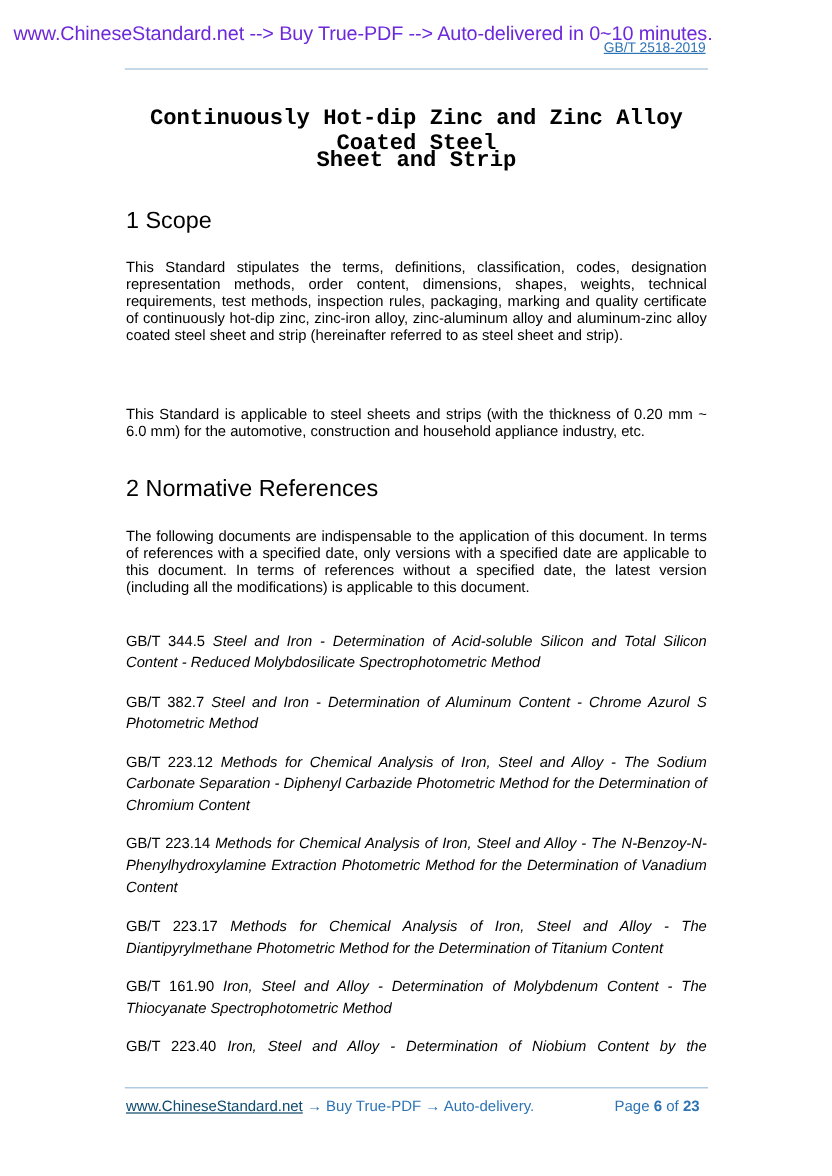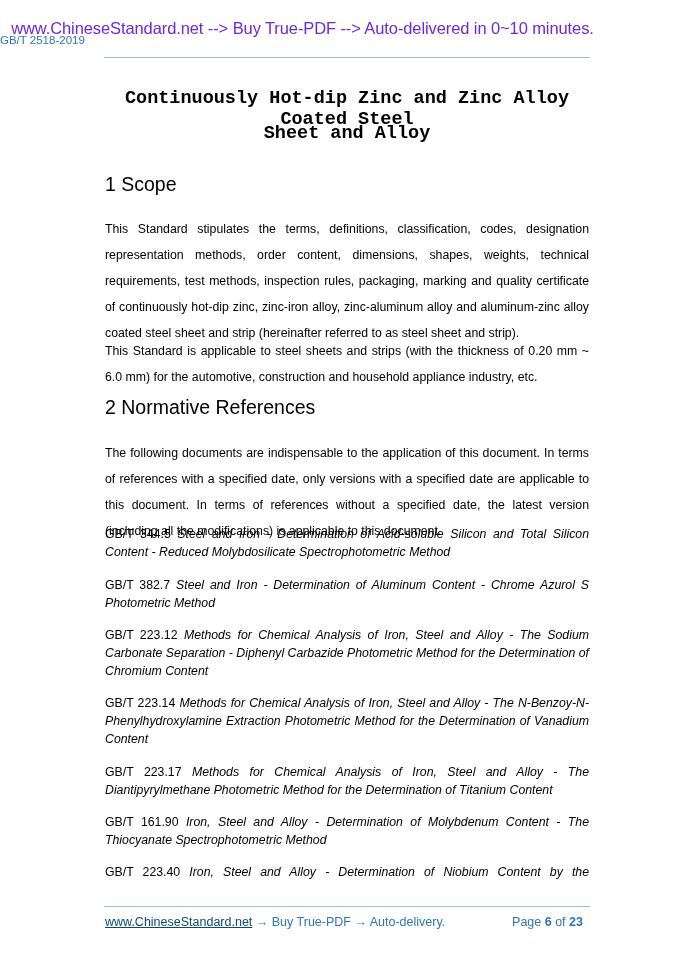--- a/index.html
+++ b/index.html
@@ -1,51 +1,51 @@
 <!DOCTYPE html>
 <html><head>
 <meta charset="utf-8">
 <style>
   html, body { margin: 0; padding: 0; background: #ffffff; }
   body { width: 693px; height: 980px; position: relative; overflow: hidden;
          font-family: "Liberation Sans", sans-serif; color: #000; }
   .banner { position: absolute; top: 19px; left: 0; width: 605px; text-align: center;
             font-size: 16.5px; color: #6d28d9; white-space: nowrap; letter-spacing: -0.1px; }
-  .std-code { position: absolute; top: 34px; left: 0; width: 588px; text-align: left;
-              font-size: 11.5px; color: #2e74b5; }
+  .std-code { position: absolute; top: 34px; left: 0; width: 588px; text-align: right;
+              font-size: 11.5px; color: #2e74b5; text-decoration: underline; }
   .hr { position: absolute; left: 104px; width: 486px; height: 1px; background: #9dbfd9; }
   .hr.top { top: 57px; }
   .hr.bottom { top: 906px; }
   .title { position: absolute; left: 104px; width: 486px; text-align: center;
            font-weight: bold; font-size: 18.5px; font-family: Liberation Mono, monospace; }
   .title.l1 { top: 88px; }
   .title.l2 { top: 123px; }
   .h1 { position: absolute; left: 105px; font-weight: normal; font-size: 19.5px; }
-  .para { position: absolute; left: 105px; width: 484px; font-size: 12.3px; line-height: 26px;
+  .para { position: absolute; left: 105px; width: 484px; font-size: 12.3px; line-height: 14px;
           text-align: justify; text-align-last: left; }
   .ref { position: absolute; left: 105px; width: 484px; font-size: 12.3px; line-height: 18px;
          text-align: justify; }
   .ref .code { font-style: normal; }
   .ref .rtitle { font-style: italic; }
   .ref.last { text-align-last: justify; }
   .footer { position: absolute; top: 915px; left: 105px; width: 484px; font-size: 12.5px;
             color: #2e74b5; }
   .footer a { color: #0c4a6e; text-decoration: underline; }
   .footer .page { position: absolute; right: 6px; top: 0; }
   .footer .page b { font-weight: bold; }
 </style>
 </head>
 <body>
 
 <div class="banner">www.ChineseStandard.net --&gt; Buy True-PDF --&gt; Auto-delivered in 0~10 minutes.</div>
 <div class="std-code">GB/T 2518-2019</div>
 <div class="hr top"></div>
 
 <div class="title l1">Continuously Hot-dip Zinc and Zinc Alloy Coated Steel</div>
-<div class="title l2">Sheet and Alloy</div>
+<div class="title l2">Sheet and Strip</div>
 
 <div class="h1" style="top:173px">1 Scope</div>
 <div class="para" style="top:216px">This Standard stipulates the terms, definitions, classification, codes, designation representation methods, order content, dimensions, shapes, weights, technical requirements, test methods, inspection rules, packaging, marking and quality certificate of continuously hot-dip zinc, zinc-iron alloy, zinc-aluminum alloy and aluminum-zinc alloy coated steel sheet and strip (hereinafter referred to as steel sheet and strip).</div>
 <div class="para" style="top:338px">This Standard is applicable to steel sheets and strips (with the thickness of 0.20 mm ~ 6.0 mm) for the automotive, construction and household appliance industry, etc.</div>
 
 <div class="h1" style="top:396px">2 Normative References</div>
 <div class="para" style="top:440px">The following documents are indispensable to the application of this document. In terms of references with a specified date, only versions with a specified date are applicable to this document. In terms of references without a specified date, the latest version (including all the modifications) is applicable to this document.</div>
 
 <div class="ref" style="top:525px">
   <span class="code">GB/T 344.5</span>

